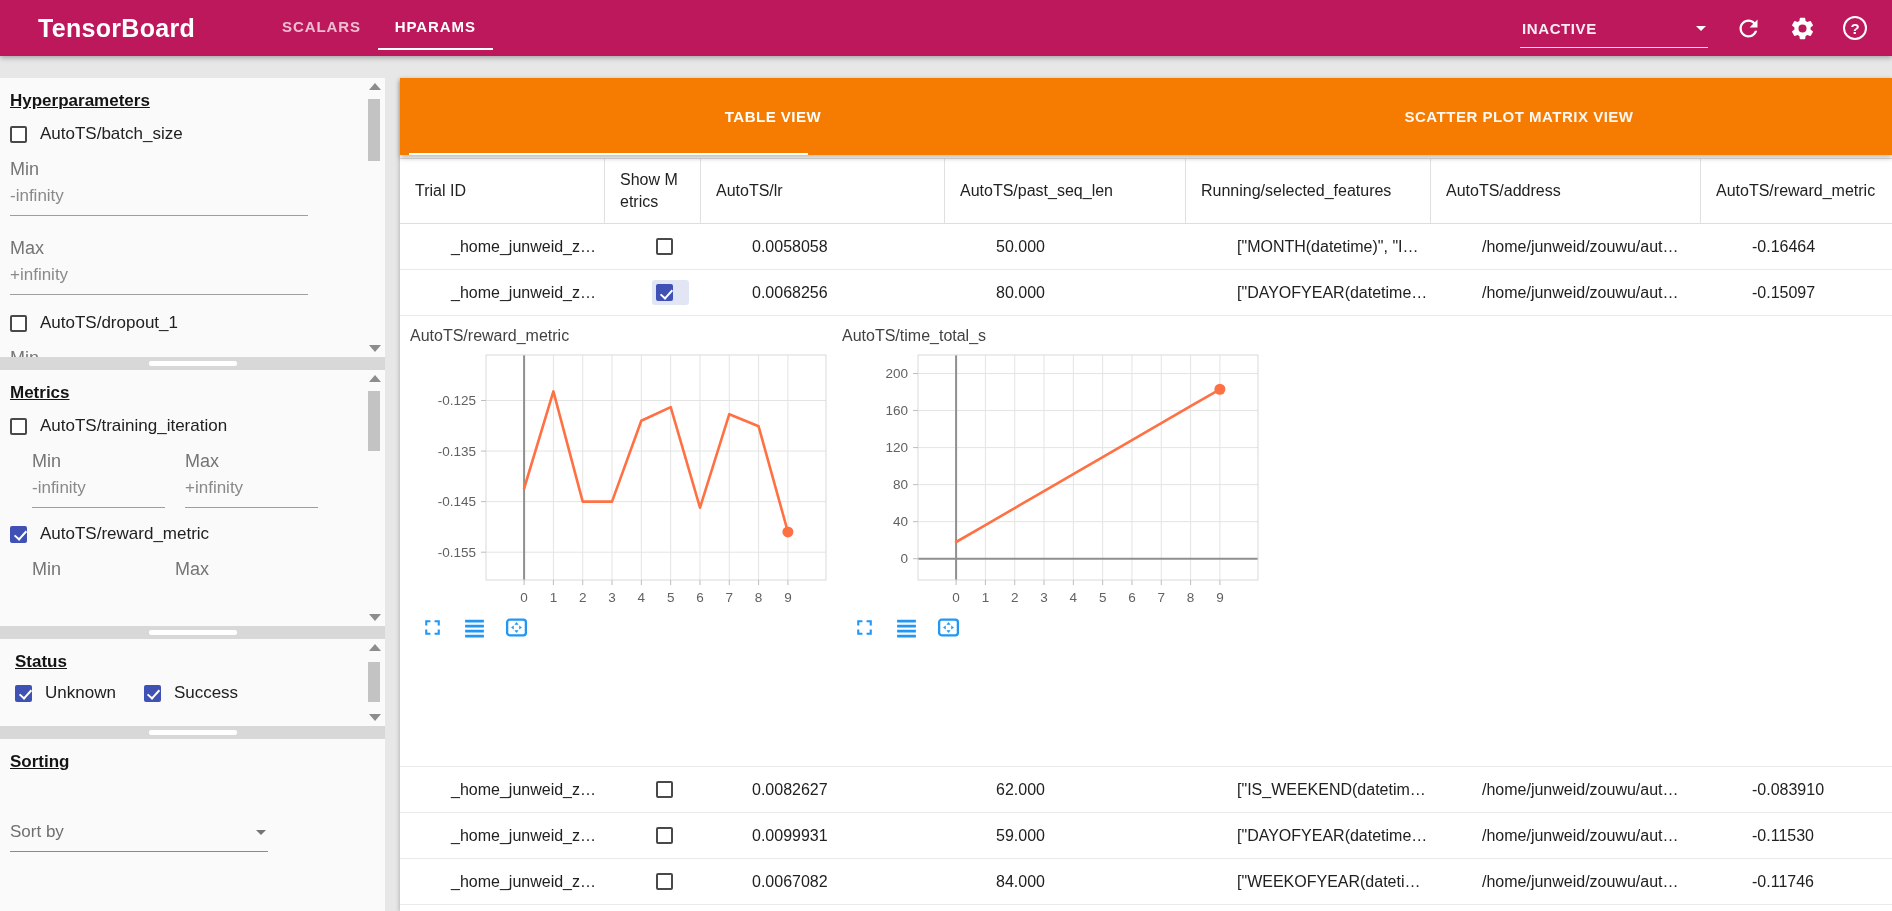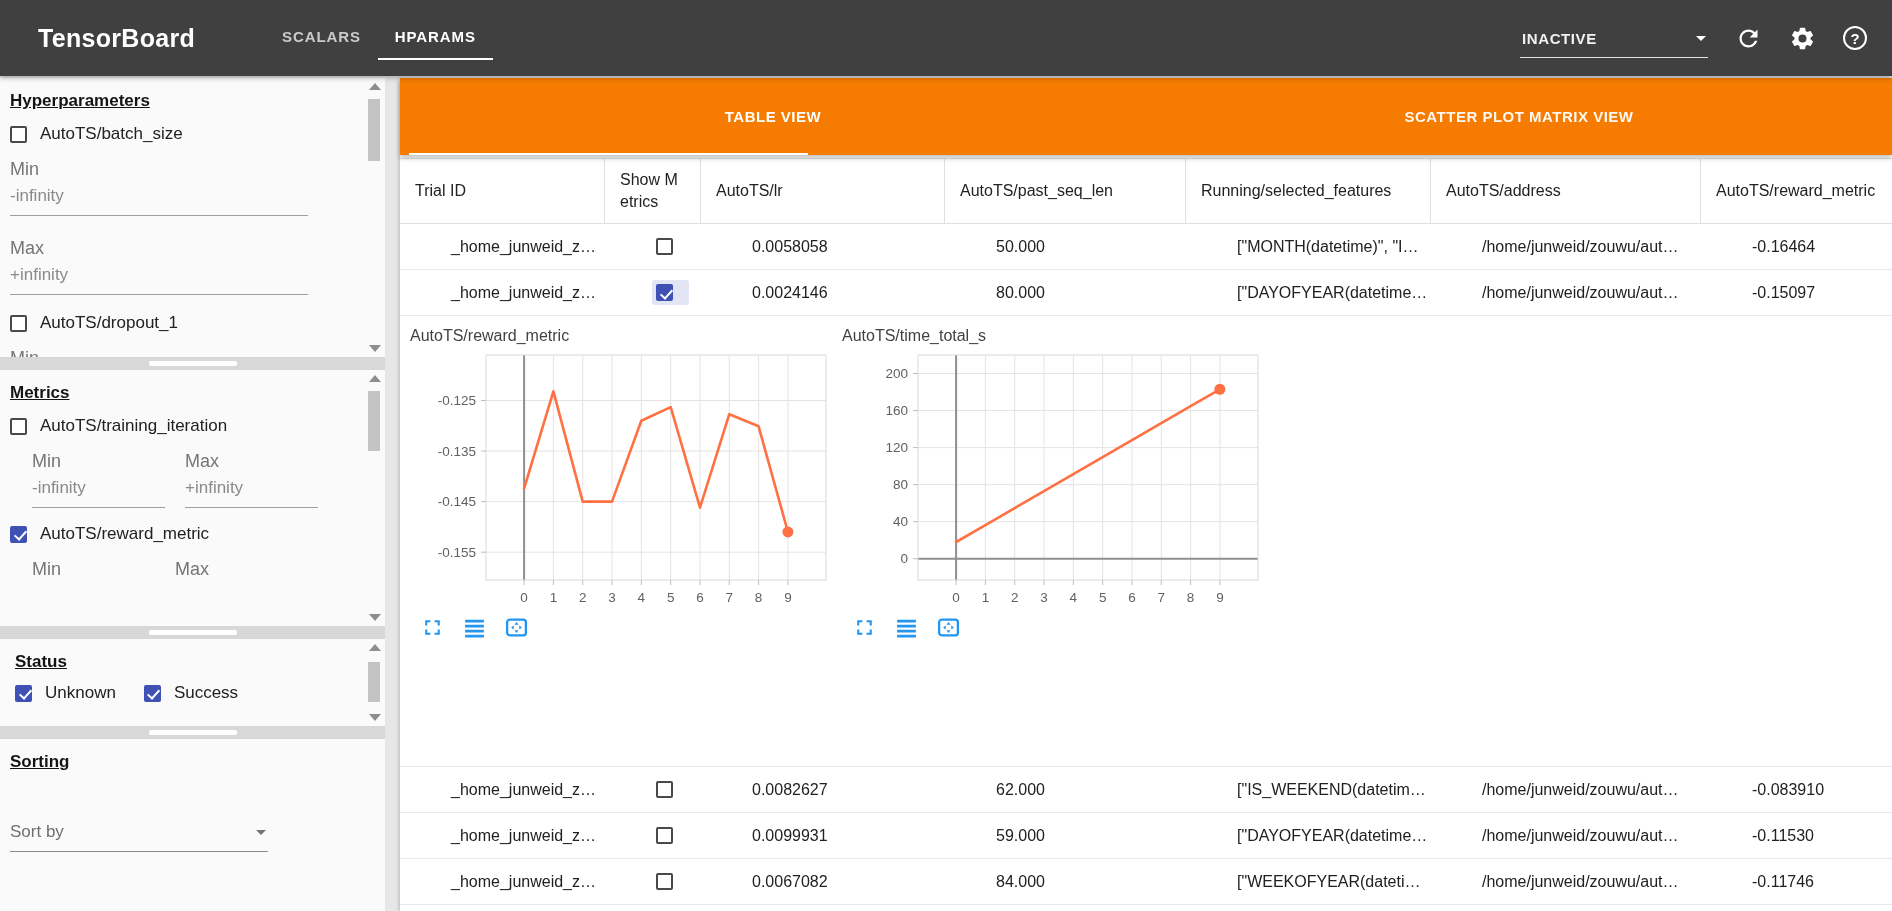--- a/index.html
+++ b/index.html
@@ -6,21 +6,21 @@
   html,body { margin:0; padding:0; }
   body {
     width:1892px; height:911px; overflow:hidden; position:relative;
     background:#e7e7e7; font-family:"Liberation Sans", sans-serif;
     -webkit-font-smoothing:antialiased;
   }
   button { border:none; background:none; padding:0; font-family:inherit; }
 
   
   .appbar {
-    position:absolute; top:0; left:0; right:0; height:76px; background:#404040;
+    position:absolute; top:0; left:0; right:0; height:56px; background:#be185d;
     color:#fff; display:flex; align-items:center; z-index:20;
     box-shadow:0 2px 5px rgba(0,0,0,.28);
   }
   .app-title { font-size:25px; font-weight:600; margin-left:38px; letter-spacing:.3px; }
   .topnav { display:flex; margin-left:70px; align-self:center; }
   .topnav-tab {
     padding:12px 17px 13px; font-size:15px; font-weight:600; letter-spacing:.9px;
     color:rgba(255,255,255,.72); cursor:pointer; border-bottom:2px solid transparent;
   }
   .topnav-tab.active { color:#fff; border-bottom-color:#fff; }
@@ -284,21 +284,21 @@
     <div class="td c-addr">/home/junweid/zouwu/aut…</div>
     <div class="td c-reward">-0.16464</div>
   </div>
         <div class="trow">
     <div class="td c-trial">_home_junweid_z…</div>
     <div class="td td-cb">
       <span class="cbwrap rippled">
         <span class="cb row-cb checked"></span>
       </span>
     </div>
-    <div class="td c-lr">0.0024146</div>
+    <div class="td c-lr">0.0068256</div>
     <div class="td c-seq">80.000</div>
     <div class="td c-feat">["DAYOFYEAR(datetime…</div>
     <div class="td c-addr">/home/junweid/zouwu/aut…</div>
     <div class="td c-reward">-0.15097</div>
   </div>
         <div class="charts-detail" id="charts-detail">
   <div class="charts-row" id="charts-row">
             <div class="chart-comp">
     <div class="chart-title">AutoTS/reward_metric</div>
     <svg class="chart-svg" width="432" height="266">

